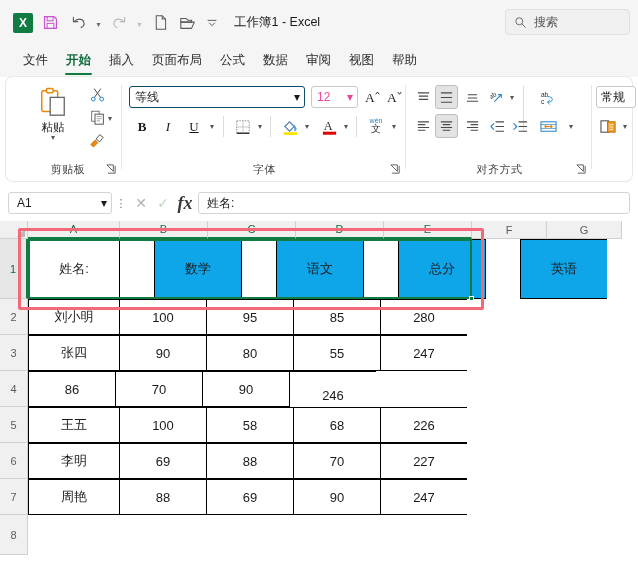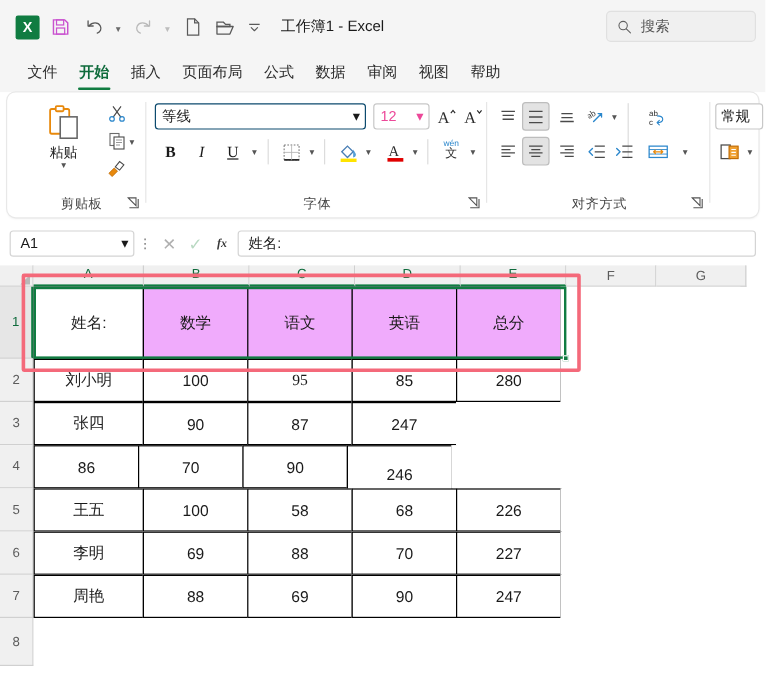--- a/index.html
+++ b/index.html
@@ -136,21 +136,21 @@
   }
   .namebox {
     margin-left:8px; width:104px; height:22px; background:#fff;
     border:1px solid #d4d4d4; border-radius:3px;
     display:flex; align-items:center; padding-left:8px; cursor:text; position:relative;
   }
   .namebox span { font-size:12px; color:#1a1a1a; }
   .fb-dots { width:18px; text-align:center; font-size:11px; color:#777; cursor:pointer; }
   .fb-icon { width:22px; height:22px; display:flex; align-items:center;
     justify-content:center; cursor:pointer; color:#b0b0b0; font-size:14px; }
-  .fb-fx { font-style:italic; font-family:"Liberation Serif", serif; font-size:10px; color:#3a3a3a; font-weight:bold;}
+  .fb-fx { font-style:italic; font-family:"Liberation Serif", serif; font-size:18px; color:#3a3a3a; font-weight:bold;}
   .fbinput {
     flex:1; height:22px; margin-right:8px; margin-left:2px;
     border:1px solid #d4d4d4; border-radius:3px; background:#fff;
     display:flex; align-items:center; padding-left:8px; cursor:text;
   }
   .fbinput span { font-size:12px; color:#1a1a1a; }
 
   
   .gridwrap { position:absolute; left:0; top:221px; width:638px; height:349px;
     background:#fff; overflow:hidden; }
@@ -182,21 +182,21 @@
   .rowhead.sel { color:#0f6b3c; border-right:2px solid #107c41; background:#e6e6e6;}
   .cells { position:absolute; left:28px; top:18px; }
   .cellrow { display:flex; }
   .cell {
     display:flex; align-items:center; justify-content:center;
     font-size:13px; color:#1a1a1a; background:#fff;
     font-family:"Liberation Sans","DejaVu Sans",sans-serif;
     cursor:cell; overflow:hidden; white-space:nowrap;
   }
   .cell.bordered { border:1px solid #000; margin-right:-1px; margin-bottom:-1px; }
-  .cell.selfill { background:#f0abfc; }
+  .cell.selfill { background:#0ea5e9;margin-left:35px; }
   .cell.activecell { background:#ffffff; }
 
   
   .sel-outline {
     position:absolute; border:2px solid #107c41; pointer-events:none;
   }
   .sel-handle {
     position:absolute; width:5px; height:5px; background:#107c41;
     border:1px solid #fff; pointer-events:none;
   }
@@ -546,38 +546,39 @@
         <div class="rowhead" style="height: 36px;">5</div>
         <div class="rowhead" style="height: 36px;">6</div>
         <div class="rowhead" style="height: 36px;">7</div>
         <div class="rowhead" style="height: 40px;">8</div>
       </div>
   <div class="cells" id="cells">
         <div class="cellrow" style="height: 60px;">
           <div class="cell bordered activecell" style="width: 92px; height: 60px;">姓名:</div>
           <div class="cell bordered selfill" style="width: 88px; height: 60px;">数学</div>
           <div class="cell bordered selfill" style="width: 88px; height: 60px;">语文</div>
+          <div class="cell bordered selfill" style="width: 88px; height: 60px;">总分</div>
           <div class="cell bordered selfill" style="width: 88px; height: 60px;">英语</div>
-          <div class="cell bordered selfill" style="width: 88px; height: 60px;">总分</div>
           <div class="cell" style="width: 75px; height: 60px;"></div>
           <div class="cell" style="width: 75px; height: 60px;"></div>
         </div>
         <div class="cellrow" style="height: 36px;">
           <div class="cell bordered" style="width: 92px; height: 36px;">刘小明</div>
           <div class="cell bordered" style="width: 88px; height: 36px;">100</div>
-          <div class="cell bordered" style="width: 88px; height: 36px; font-family: Liberation Serif, serif;">95</div>
+          <div class="cell bordered" style="width: 88px; height: 36px;">95</div>
           <div class="cell bordered" style="width: 88px; height: 36px;">85</div>
           <div class="cell bordered" style="width: 88px; height: 36px;">280</div>
           <div class="cell" style="width: 75px; height: 36px;"></div>
           <div class="cell" style="width: 75px; height: 36px;"></div>
         </div>
         <div class="cellrow" style="height: 36px;">
           <div class="cell bordered" style="width: 92px; height: 36px;">张四</div>
           <div class="cell bordered" style="width: 88px; height: 36px;">90</div>
-          <div class="cell bordered" style="width: 88px; height: 36px;">87</div>
+          <div class="cell bordered" style="width: 88px; height: 36px;">80</div>
+          <div class="cell bordered" style="width: 88px; height: 36px;">55</div>
           <div class="cell bordered" style="width: 88px; height: 36px;">247</div>
           <div class="cell" style="width: 75px; height: 36px;"></div>
           <div class="cell" style="width: 75px; height: 36px;"></div>
         </div>
         <div class="cellrow" style="height: 36px;">
           <div class="cell bordered" style="width: 88px; height: 36px;">86</div>
           <div class="cell bordered" style="width: 88px; height: 36px;">70</div>
           <div class="cell bordered" style="width: 88px; height: 36px;">90</div>
           <div class="cell bordered" style="width: 88px; height: 48px;">246</div>
           <div class="cell" style="width: 75px; height: 36px;"></div>

